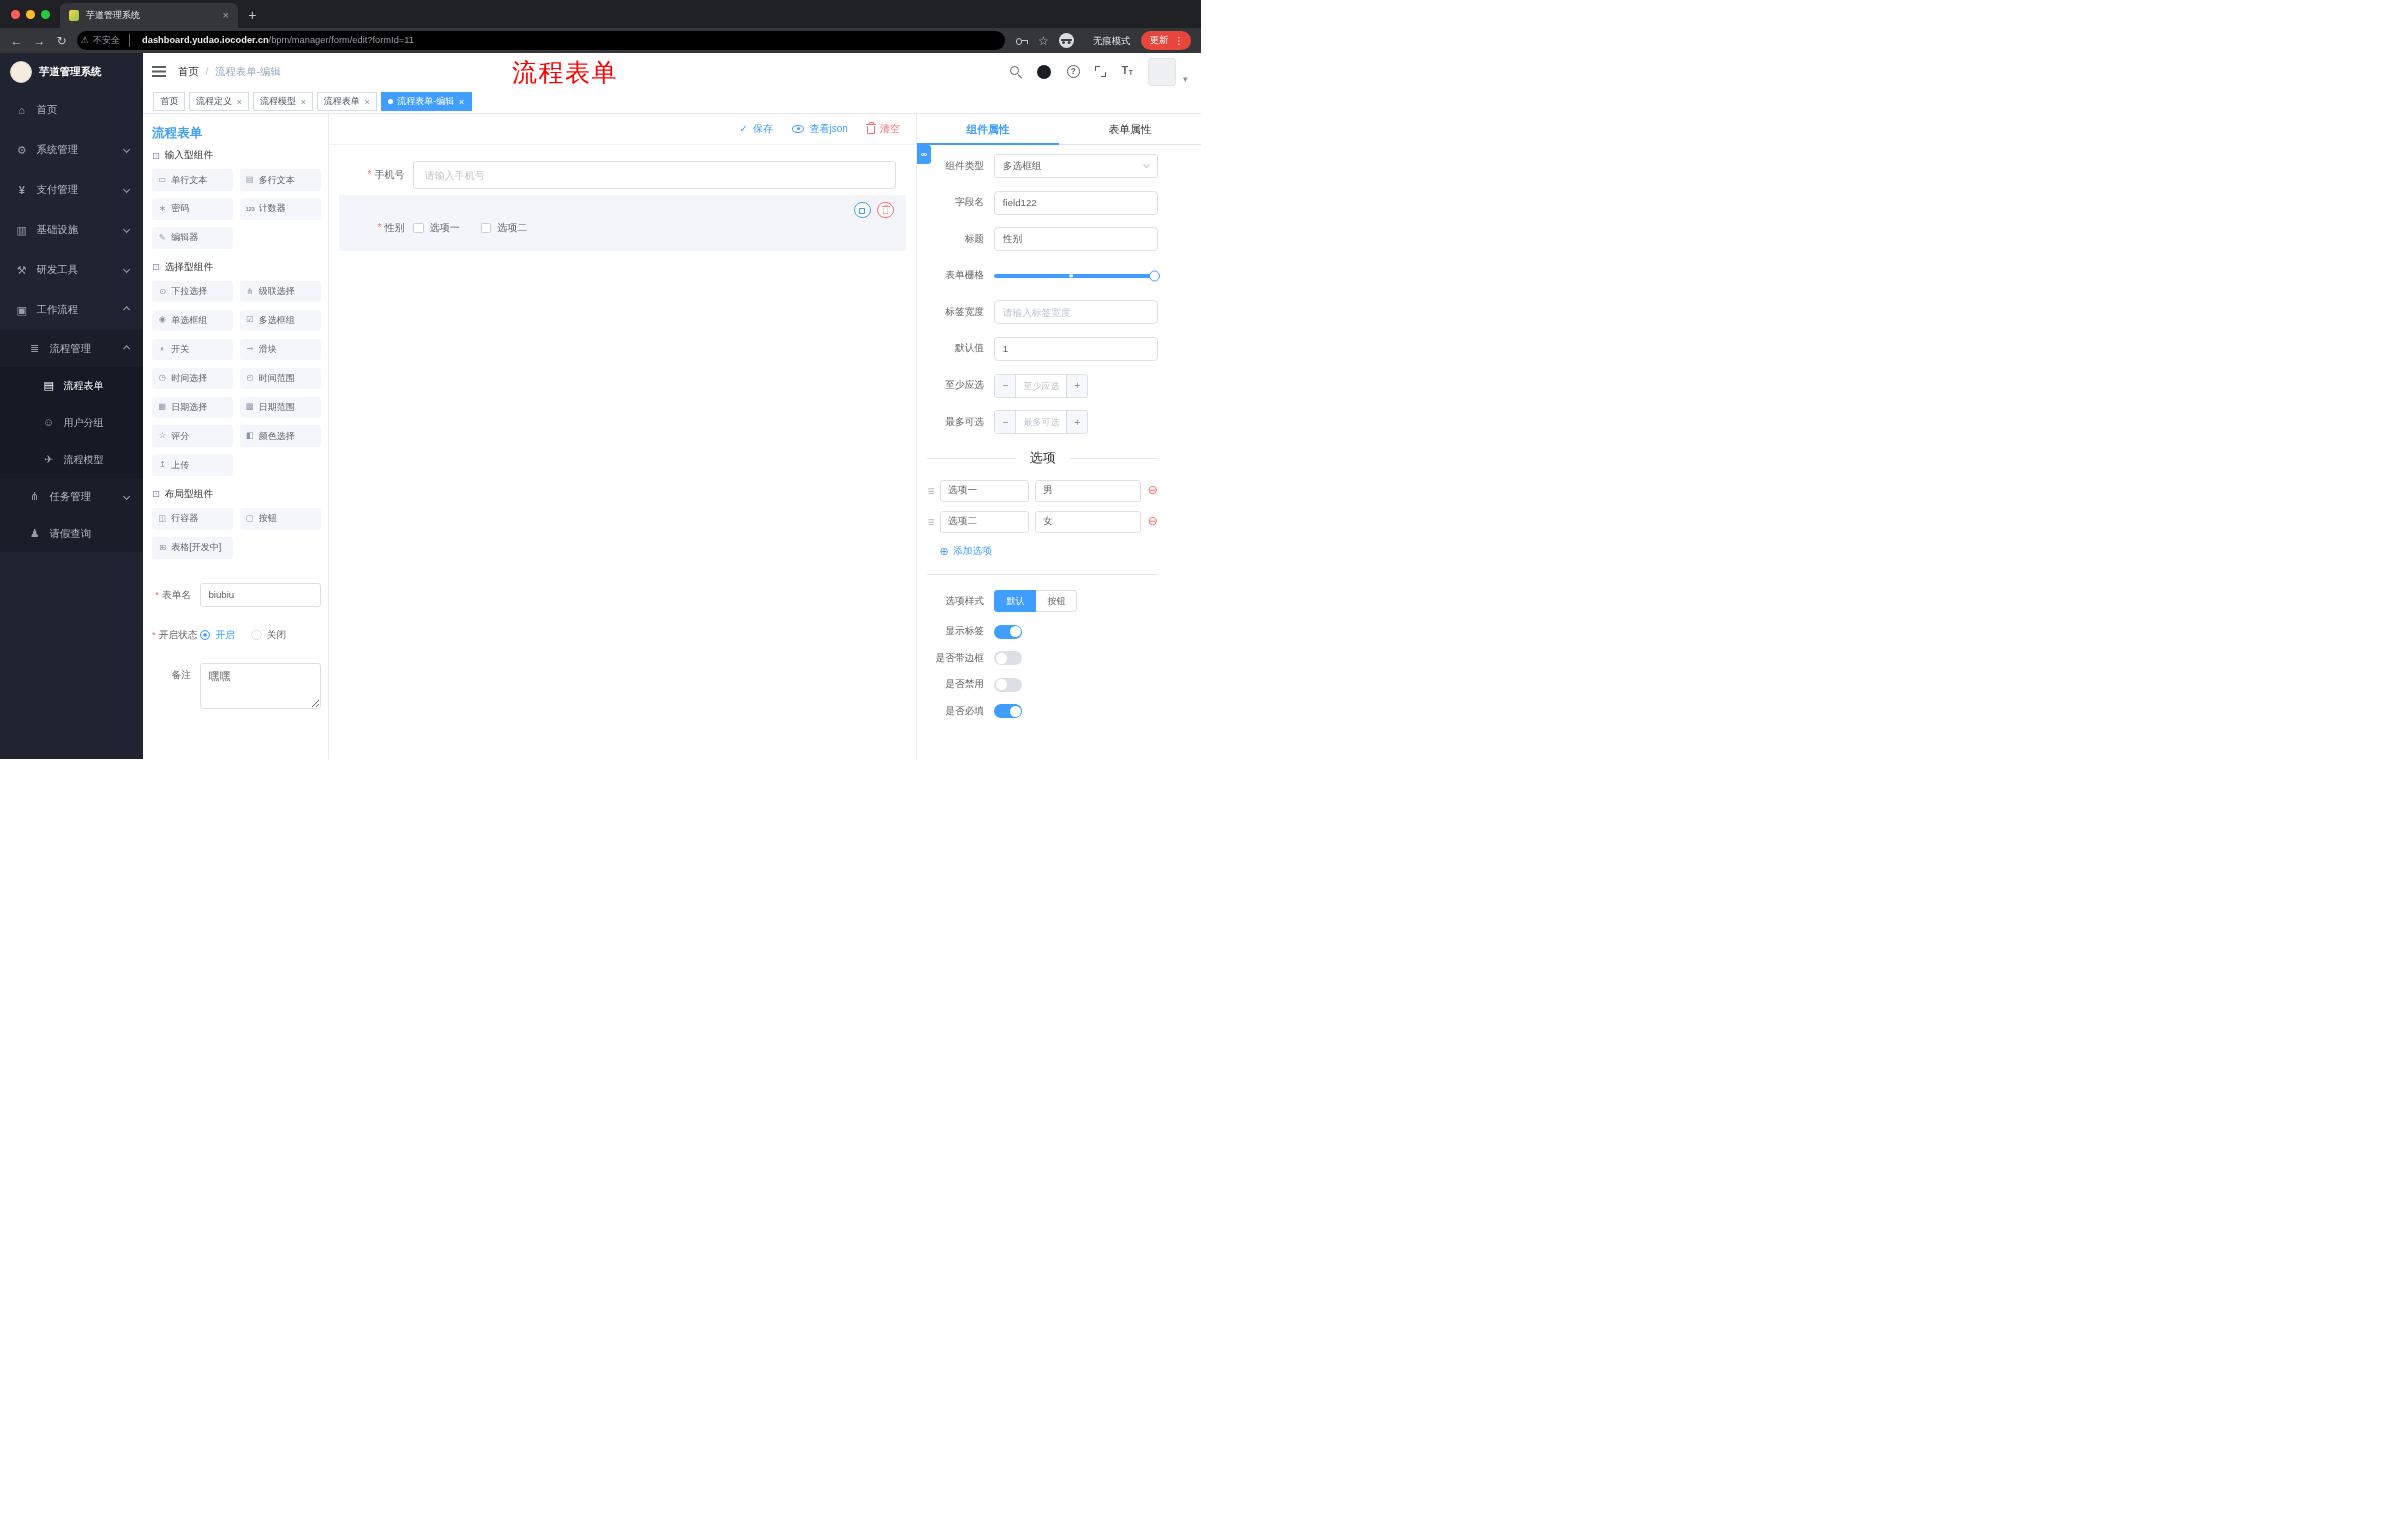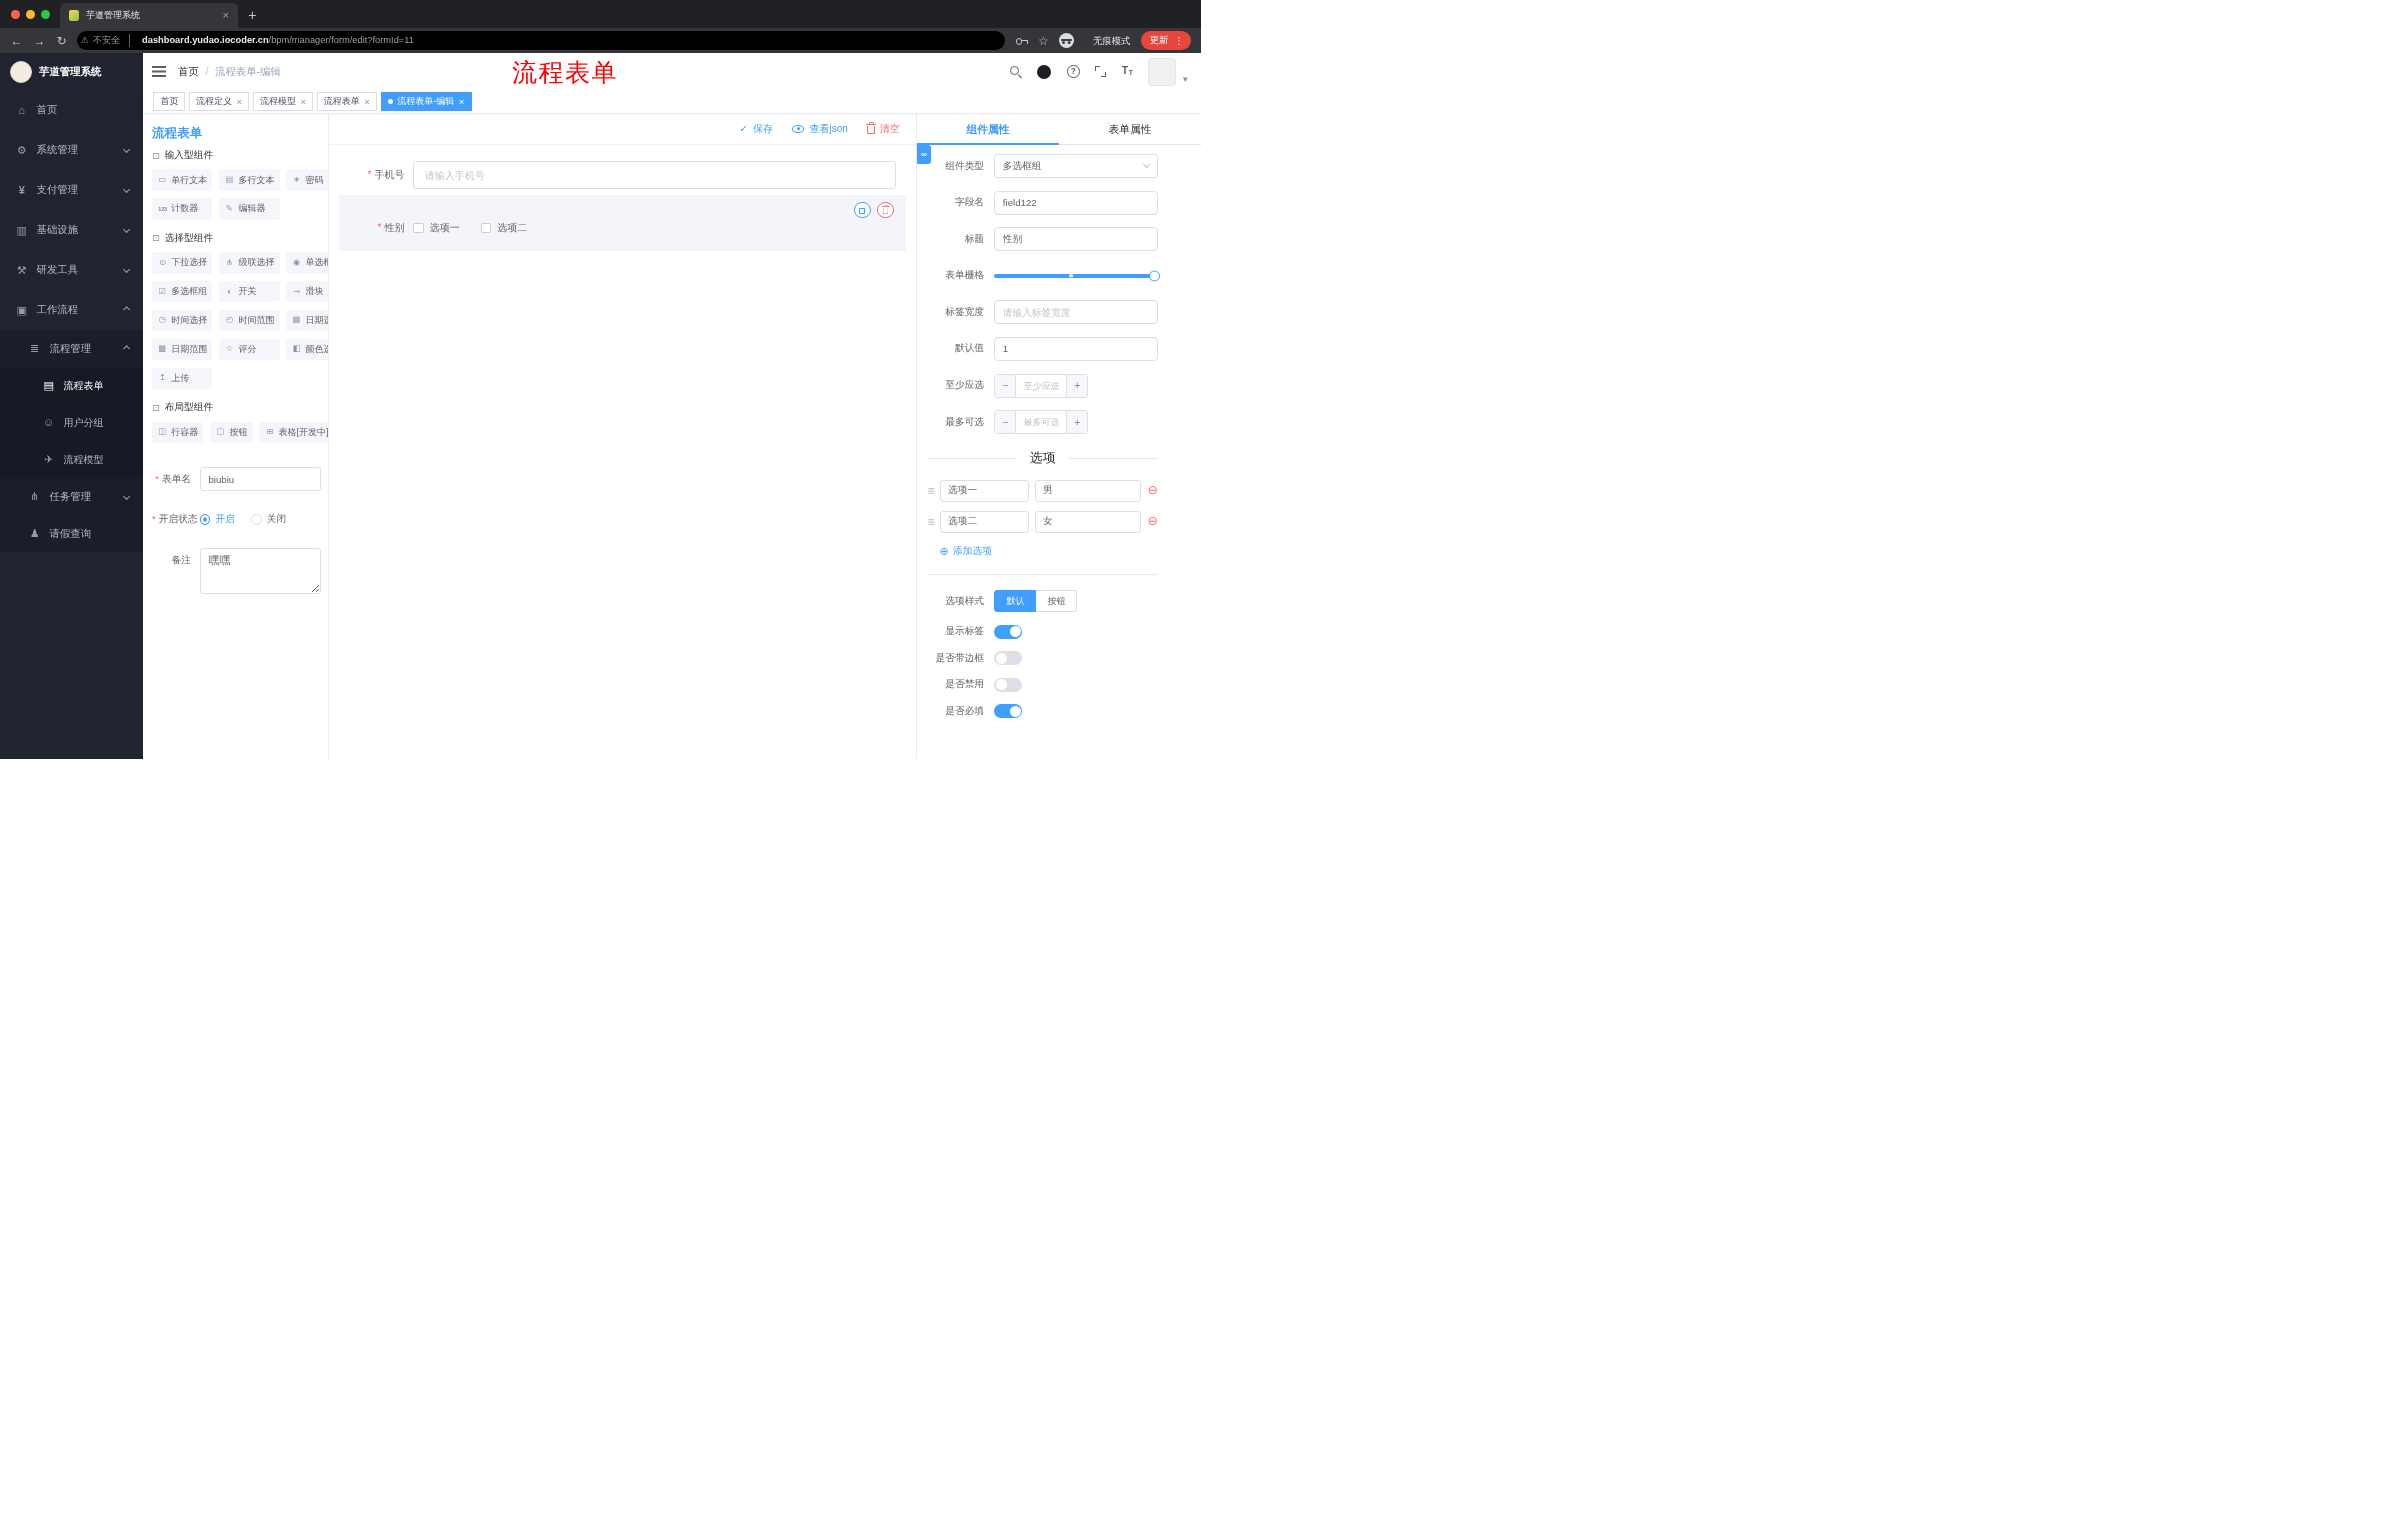--- a/index.html
+++ b/index.html
@@ -156,21 +156,21 @@
 
 .workspace{flex:1;display:flex;min-height:0;background:#fff}
 
 
 .palette{width:186px;border-right:0.7px solid #e8ebf0;padding:9px 6px 0 9px;overflow:hidden;flex-shrink:0}
 .pal-title{color:#409eff;font-size:12.6px;font-weight:700;margin:1.5px 0 7.4px}
 .pal-sec{margin-top:12px}
 .pal-sec.first{margin-top:6px}
 .pal-head{display:flex;align-items:center;gap:4.5px;font-size:9.7px;color:#303133;margin-bottom:7.4px}
 .pal-head .gi{color:#8a94a6;font-size:9.7px}
-.pal-grid{display:grid;grid-template-columns:1fr 1fr 1fr;gap:7.4px 6.7px;padding-right:1.5px}
+.pal-grid{display:grid;grid-template-columns:1fr 1fr;gap:7.4px 6.7px;padding-right:1.5px}
 .pal-item{height:21.5px;background:#f4f6fc;border-radius:3px;display:flex;align-items:center;gap:3.7px;padding:0 5.2px;font-size:9px;color:#606266;cursor:move}
 .pal-item .gi{color:#8a94a6;font-size:8.2px;width:10.4px;text-align:center;flex-shrink:0}
 .pal-item span{white-space:nowrap;overflow:hidden}
 .pal-form{margin-top:24px;padding-right:1.5px}
 .frow{display:flex;margin-bottom:16.3px}
 .frow>label{width:48px;text-align:right;padding-right:9px;font-size:9.7px;color:#606266;line-height:24px;flex-shrink:0;white-space:nowrap}
 label.req::before{content:"*";color:#f56c6c;margin-right:3px}
 .frow input{flex:1;height:24px;border:0.7px solid #dcdfe6;border-radius:3px;padding:0 7.4px;font-size:9.7px;color:#606266;min-width:0}
 .frow textarea{flex:1;height:46px;border:0.7px solid #dcdfe6;border-radius:3px;padding:4.5px 7.4px;font-size:11px;color:#606266;resize:vertical;min-width:0}
 .radios{display:flex;align-items:center;gap:16.3px;line-height:24px}

